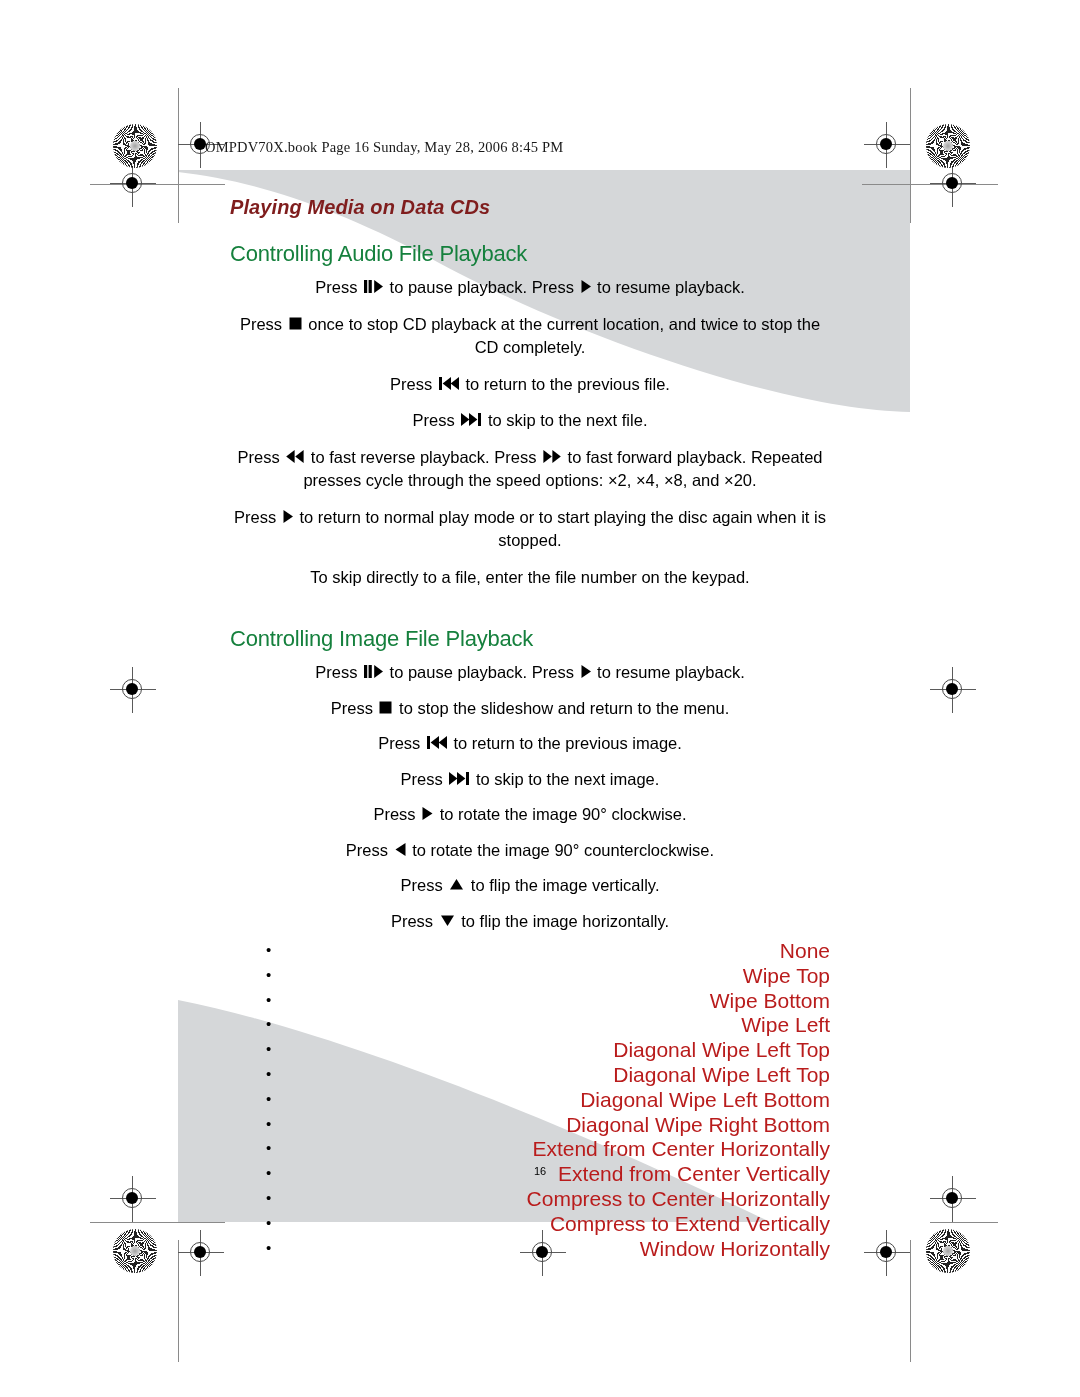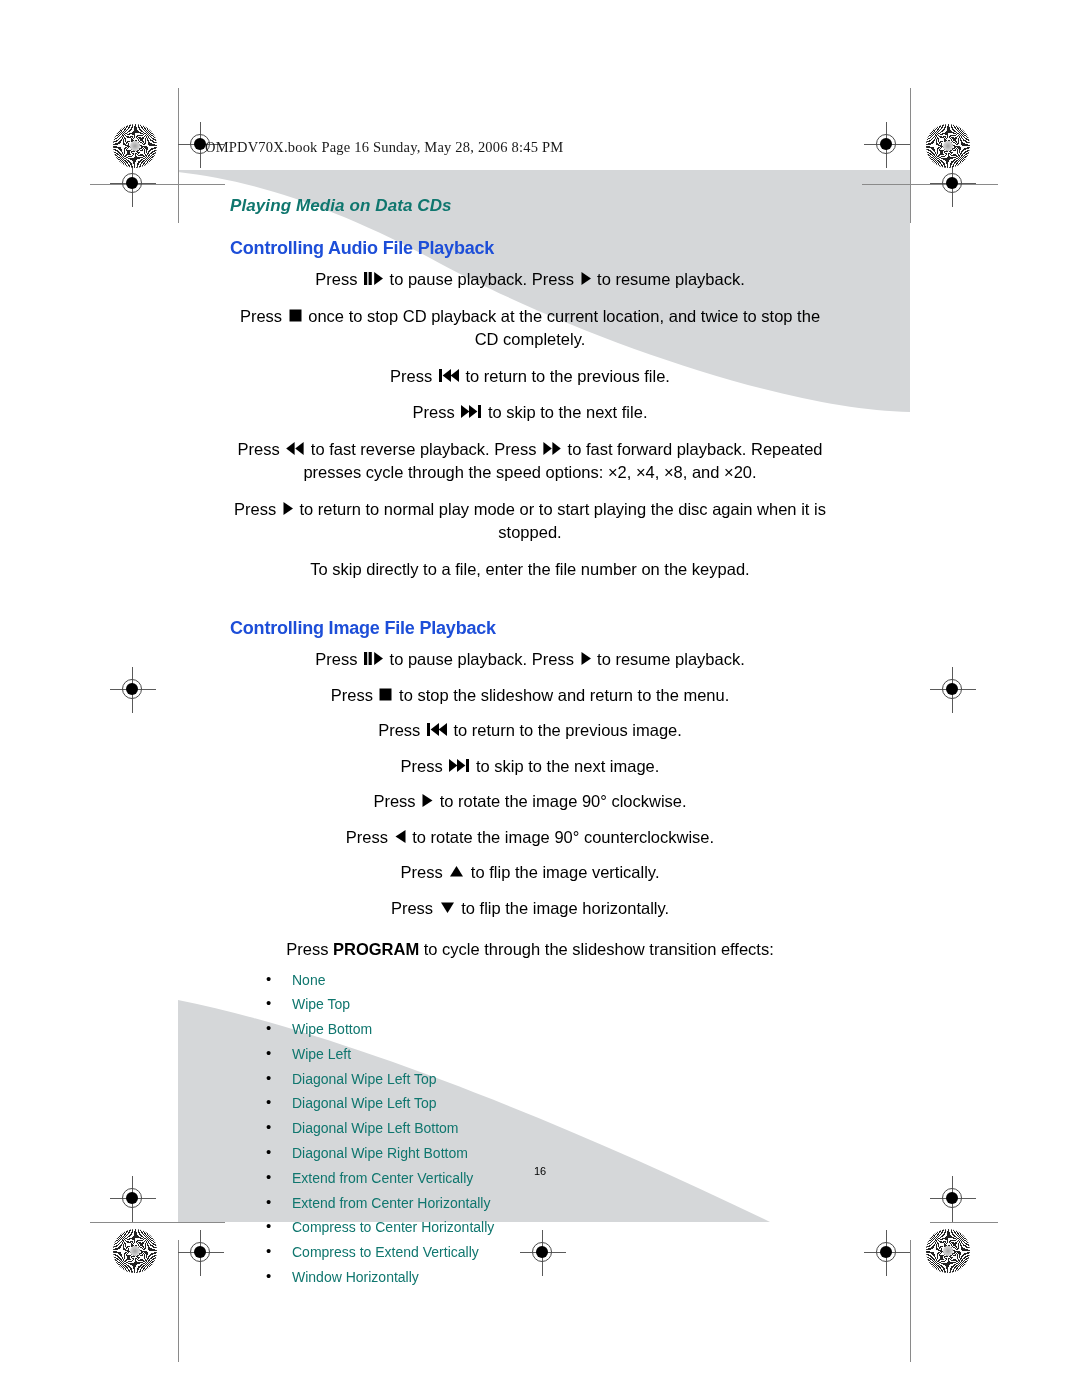--- a/index.html
+++ b/index.html
@@ -108,31 +108,31 @@
     position: absolute;
     left: 230px;
     top: 196px;
     width: 600px;
   }
 
   .running-head {
     font-family: "Liberation Sans", sans-serif;
     font-style: italic;
     font-weight: 600;
-    font-size: 17px;
-    color: #0f766e;
+    font-size: 20px;
+    color: #7f1d1d;
     margin: 0 0 22px 0;
     letter-spacing: 0.1px;
   }
 
   h2.section-title {
     font-family: "Liberation Sans", sans-serif;
-    font-weight: bold;
-    font-size: 18px;
-    color: #1d4ed8;
+    font-weight: normal;
+    font-size: 22px;
+    color: #15803d;
     margin: 0 0 9px 0;
     letter-spacing: -0.2px;
   }
   h2.section-title.second {
     margin-top: 37px;
   }
 
   p.para {
     font-family: "Liberation Sans", sans-serif;
     font-size: 16.5px;
@@ -158,24 +158,25 @@
 
   
   ul.effects {
     list-style: none;
     margin: 0;
     padding: 0 0 0 36px;
   }
   ul.effects li {
     position: relative;
     font-family: "Liberation Sans", sans-serif;
-    font-size: 14px;
+    font-size: 21px;
     line-height: 24.8px;
-    color: #0f766e;
+    color: #b91c1c;
     padding-left: 26px;
+    text-align: right;
   }
   ul.effects li::before {
     content: "\2022";
     position: absolute;
     left: 0;
     top: -1px;
     font-size: 15px;
     color: #000;
   }
 
@@ -393,35 +394,32 @@
             <polygon points="7.5,2 14,12.5 1,12.5" fill="#000"></polygon>
           </svg></span><span>&nbsp;to flip the image vertically.</span>
     </p>
 
     <p class="para last-before-list">
       <span>Press&nbsp;</span><span class="glyph"><svg width="15" height="15" viewBox="0 0 15 15">
             <polygon points="1,2.5 14,2.5 7.5,13" fill="#000"></polygon>
           </svg></span><span>&nbsp;to flip the image horizontally.</span>
     </p>
 
-    <p class="para last-before-list" style="margin-top:18px;">
-      <span>Press </span><span class="bold-key">PROGRAM</span><span> to cycle through the slideshow transition effects:</span>
-    </p>
 
     <ul class="effects">
       <li>None</li>
       <li>Wipe Top</li>
       <li>Wipe Bottom</li>
       <li>Wipe Left</li>
       <li>Diagonal Wipe Left Top</li>
       <li>Diagonal Wipe Left Top</li>
       <li>Diagonal Wipe Left Bottom</li>
       <li>Diagonal Wipe Right Bottom</li>
+      <li>Extend from Center Horizontally</li>
       <li>Extend from Center Vertically</li>
-      <li>Extend from Center Horizontally</li>
       <li>Compress to Center Horizontally</li>
       <li>Compress to Extend Vertically</li>
       <li>Window Horizontally</li>
     </ul>
 
   </div>
 
   <div id="folio">16</div>
 
 </div>

